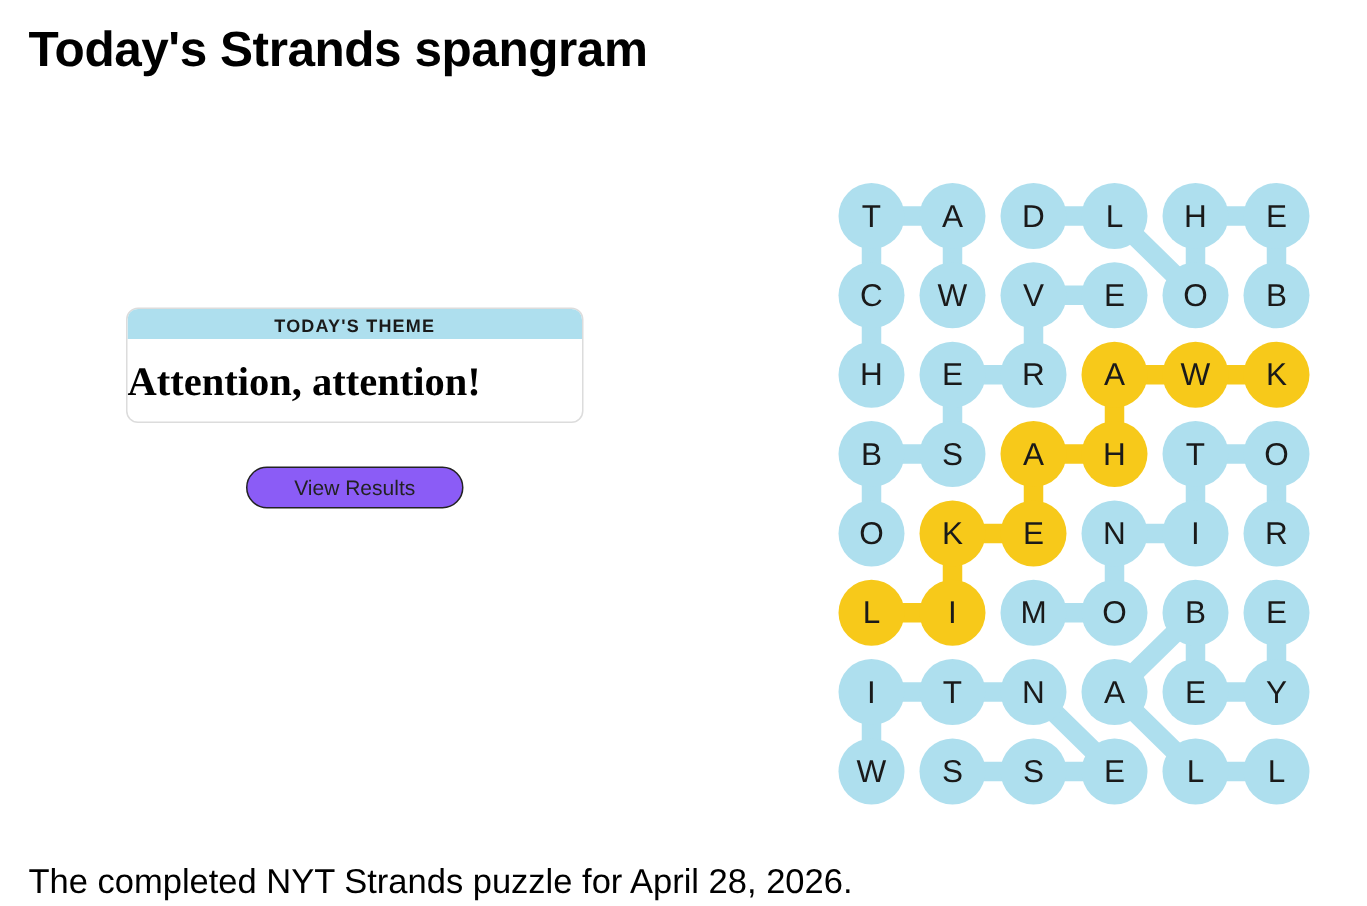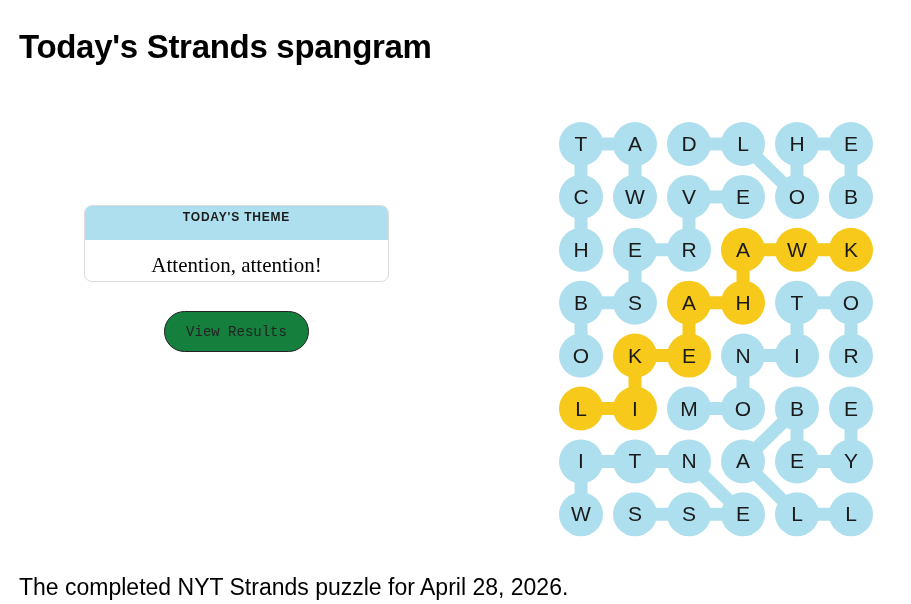--- a/index.html
+++ b/index.html
@@ -1,21 +1,21 @@
 <!DOCTYPE html>
 <html><head>
 <meta charset="utf-8">
 <style>
   html, body { margin:0; padding:0; background:#ffffff; }
   body { width:911px; height:604px; position:relative; overflow:hidden; font-family:"Liberation Sans", sans-serif; color:#000; }
-  .title { position:absolute; left:19px; top:28px; font-size:33px; font-weight:bold; letter-spacing:-0.3px; margin:0; }
+  .title { position:absolute; left:19px; top:14px; font-size:33px; font-weight:bold; letter-spacing:-0.3px; margin:0; }
   .theme-card { position:absolute; left:84px; top:205px; width:305px; height:77px; border:1px solid #dcdcdc; border-radius:8px; overflow:hidden; background:#fff; box-sizing:border-box; }
-  .theme-head { background:#aedfee; height:34px; text-align:center; font-size:12px; font-weight:bold; letter-spacing:0.8px; line-height:22px; color:#1a1a1a; font-family:"Liberation Sans", sans-serif; }
-  .theme-text { text-align:center; font-size:21px; font-weight:normal; margin-top:13px; font-family:"Liberation Serif", serif; }
-  .view-btn { position:absolute; left:164px; top:311px; width:145px; height:41px; border:1.5px solid #222; border-radius:22px; background:#15803d; font-size:14px; font-family:Liberation Mono, monospace; color:#222; box-sizing:border-box; cursor:pointer; padding:0; }
+  .theme-head { background:#aedfee; height:20px; text-align:center; font-size:12px; font-weight:bold; letter-spacing:0.8px; line-height:22px; color:#1a1a1a; font-family:"Liberation Sans", sans-serif; }
+  .theme-text { text-align:left; font-size:27px; font-weight:bold; margin-top:13px; font-family:"Liberation Serif", serif; }
+  .view-btn { position:absolute; left:164px; top:311px; width:145px; height:28px; border:1.5px solid #222; border-radius:22px; background:#8b5cf6; font-size:14px; font-family:Liberation Sans, sans-serif; color:#222; box-sizing:border-box; cursor:pointer; padding:0; }
   .grid { position:absolute; left:0; top:0; width:911px; height:604px; }
   .caption { position:absolute; left:19px; top:574px; font-size:23px; margin:0; }
 </style>
 </head>
 <body>
 
 <h1 class="title">Today's Strands spangram</h1>
 
 <div class="theme-card">
   <div class="theme-head">TODAY'S THEME</div>

